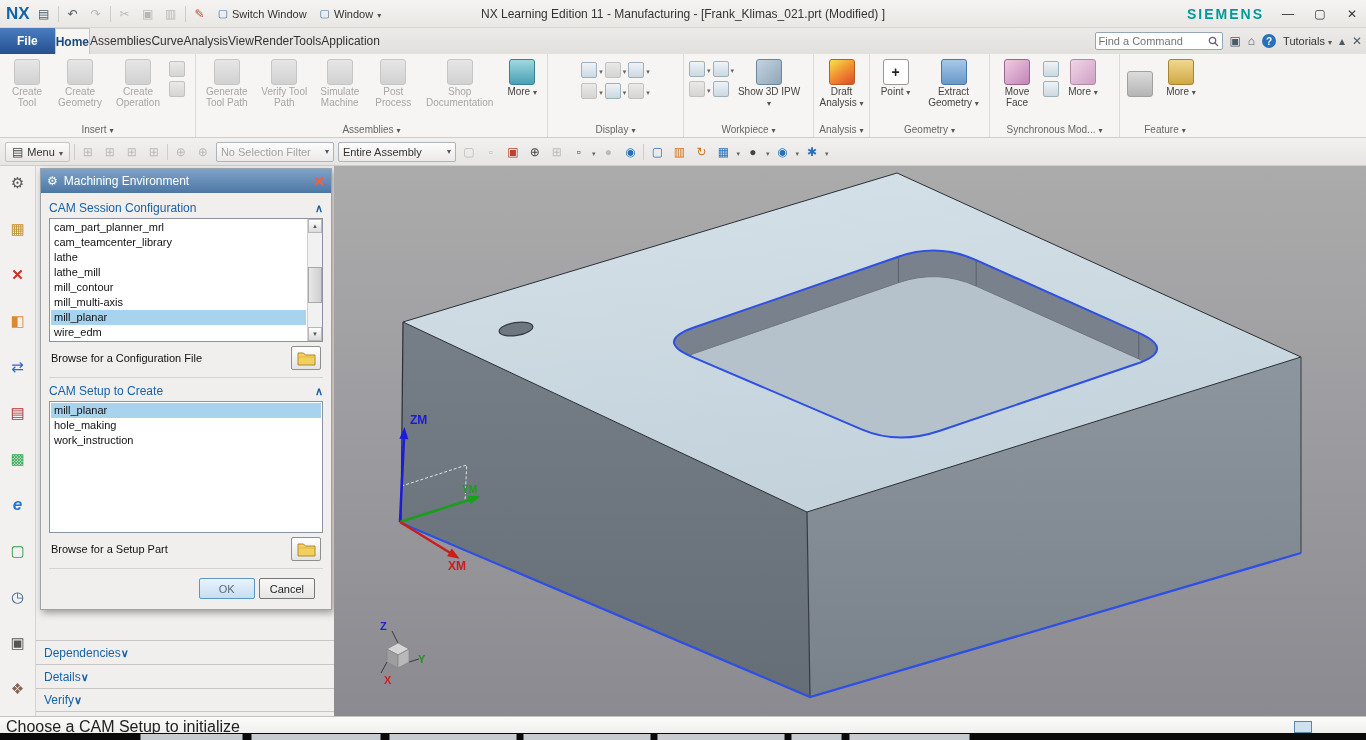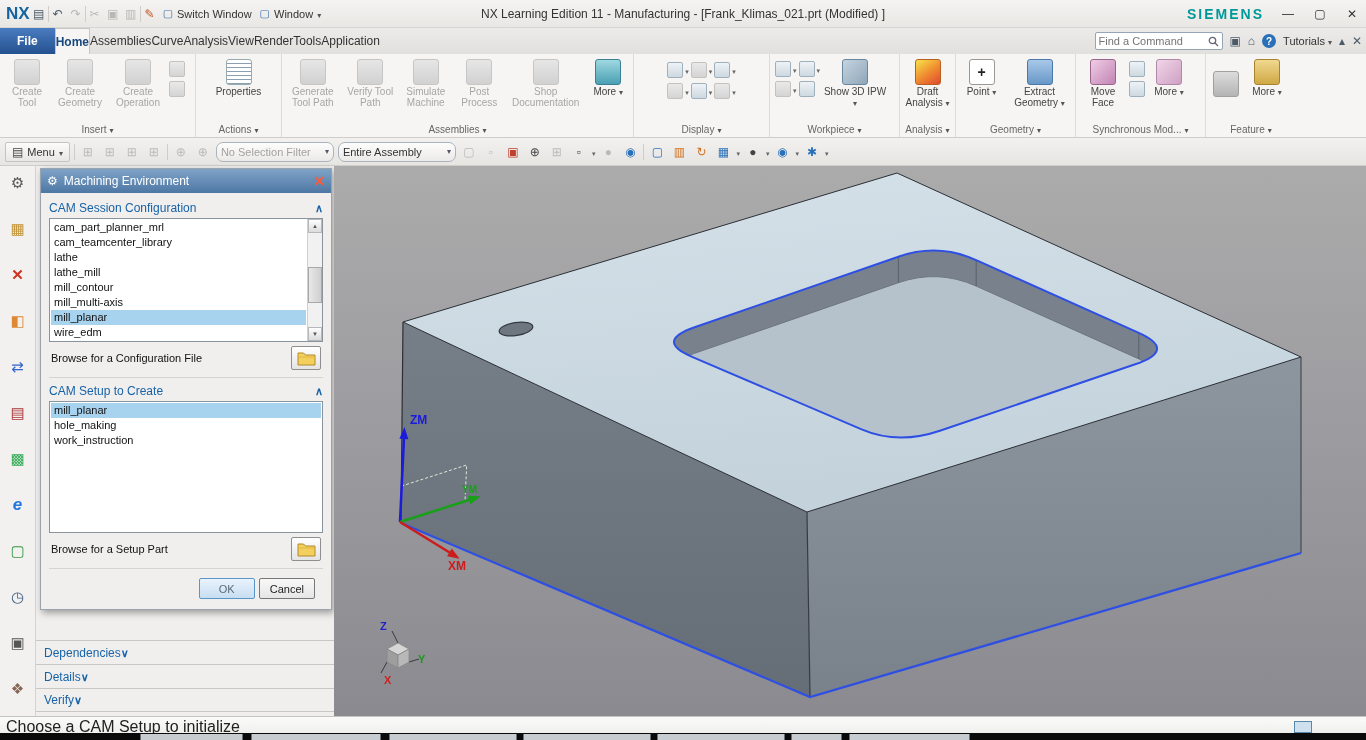--- a/index.html
+++ b/index.html
@@ -1,21 +1,21 @@
 <!DOCTYPE html>
 <html><head>
 <meta charset="utf-8">
 <style>
 *{margin:0;padding:0;box-sizing:border-box}
 html,body{width:1366px;height:740px;overflow:hidden}
 body{font-family:"Liberation Sans",sans-serif;font-size:11px;color:#222;background:#000}
 .stage{position:relative;width:1366px;height:740px;background:#f2f1ef;overflow:hidden}
 
 
-.titlebar{position:absolute;left:0;top:0;width:100%;height:28px;background:linear-gradient(#f5f4f3,#e9e7e4);border-bottom:1px solid #d8d6d3;display:flex;align-items:center;padding:0 6px;}
+.titlebar{position:absolute;left:0;top:0;width:100%;height:28px;background:linear-gradient(#f5f4f3,#e9e7e4);border-bottom:1px solid #d8d6d3;display:flex;align-items:center;padding:0 6px;gap:5px}
 .nx-logo{color:#1464a0;font-weight:bold;font-size:17px;line-height:1}
 .tb-icon{width:18px;height:18px;display:flex;align-items:center;justify-content:center;font-size:12px;color:#4a5a66}
 .tb-icon.dis{color:#b9b7b4}
 .tb-icon.pen{color:#c05020}
 .vsep{width:1px;height:16px;background:#cfcdc9}
 .tb-btn{display:flex;align-items:center;gap:4px;font-size:11px;color:#333;padding:2px 4px;white-space:nowrap}
 .winglyph{color:#3a6ea8;font-size:11px}
 .title-text{position:absolute;left:50%;transform:translateX(-50%);font-size:12px;color:#333;white-space:nowrap}
 .tb-right{margin-left:auto;display:flex;align-items:center;gap:16px}
 .brand{color:#009999;font-weight:bold;letter-spacing:2px;font-size:14px}
@@ -61,21 +61,21 @@
 
 
 .toolbar2{position:absolute;left:0;top:138px;width:100%;height:28px;background:linear-gradient(#f2f1ef,#e7e5e2);border-bottom:1px solid #cfcdc9;display:flex;align-items:center;padding:0 5px;gap:4px}
 .menu-btn{display:flex;align-items:center;gap:4px;border:1px solid #c6c4c0;background:linear-gradient(#fbfbfa,#e9e7e4);border-radius:2px;height:20px;padding:0 6px;font-size:11px;color:#333}
 .t-icon{width:18px;height:18px;display:flex;align-items:center;justify-content:center;font-size:12px;color:#4a5a66}
 .t-icon.dis{color:#bcbab7}
 .t-icon.or{color:#d07020}
 .t-icon.bl{color:#2a70b8}
 .t-icon.dk{color:#444}
 .t-icon.red{color:#c04030}
-.dropdown{display:flex;align-items:center;justify-content:space-between;height:20px;border:1px solid #aab4bc;background:linear-gradient(#fdfdfd,#eceae8);border-radius:7px;padding:0 4px;font-size:11px}
+.dropdown{display:flex;align-items:center;justify-content:space-between;height:20px;border:1px solid #aab4bc;background:linear-gradient(#fdfdfd,#eceae8);border-radius:2px;padding:0 4px;font-size:11px}
 .dropdown .dtext{color:#333;white-space:nowrap;overflow:hidden}
 .dropdown.dis .dtext{color:#a4a2a0}
 .dropdown .dcaret{color:#556;font-size:8px;margin-left:6px}
 
 
 .main{position:absolute;left:0;top:166px;width:100%;height:550px;display:flex}
 .sidebar{width:36px;height:100%;background:#f2f1ef;border-right:1px solid #d6d4d1;display:flex;flex-direction:column;align-items:center;padding-top:6px;gap:24px}
 .sbicon{width:22px;height:22px;display:flex;align-items:center;justify-content:center;font-size:15px}
 .leftpanel{position:relative;width:298px;height:100%;background:#f0efed}
 .viewport{position:relative;flex:1;height:100%;background:linear-gradient(180deg,#ababab 0%,#9d9da1 45%,#8a8a90 100%);overflow:hidden}
@@ -206,32 +206,20 @@
           <span class="icon16 gray"></span>
           <span class="icon16 gray"></span>
         </div>
       </div>
       <div class="rlabel">
         <span>Insert</span>
           <span class="caret"></span>
       </div>
     </div>
 
-    <div class="rgroup" style="width:86px">
-      <div class="rbody" style="justify-content:center">
-        <div class="rbtn" style="width:60px">
-          <span class="ricon i-props"></span>
-          <span class="rtext">Properties</span>
-        </div>
-      </div>
-      <div class="rlabel">
-        <span>Actions</span>
-          <span class="caret"></span>
-      </div>
-    </div>
 
     <div class="rgroup" style="width:352px">
       <div class="rbody">
         <div class="rbtn disabled" style="width:56px">
           <span class="ricon gicon"></span>
           <span class="rtext">Generate Tool Path</span>
         </div>
         <div class="rbtn disabled" style="width:56px">
           <span class="ricon gicon"></span>
           <span class="rtext">Verify Tool Path</span>

